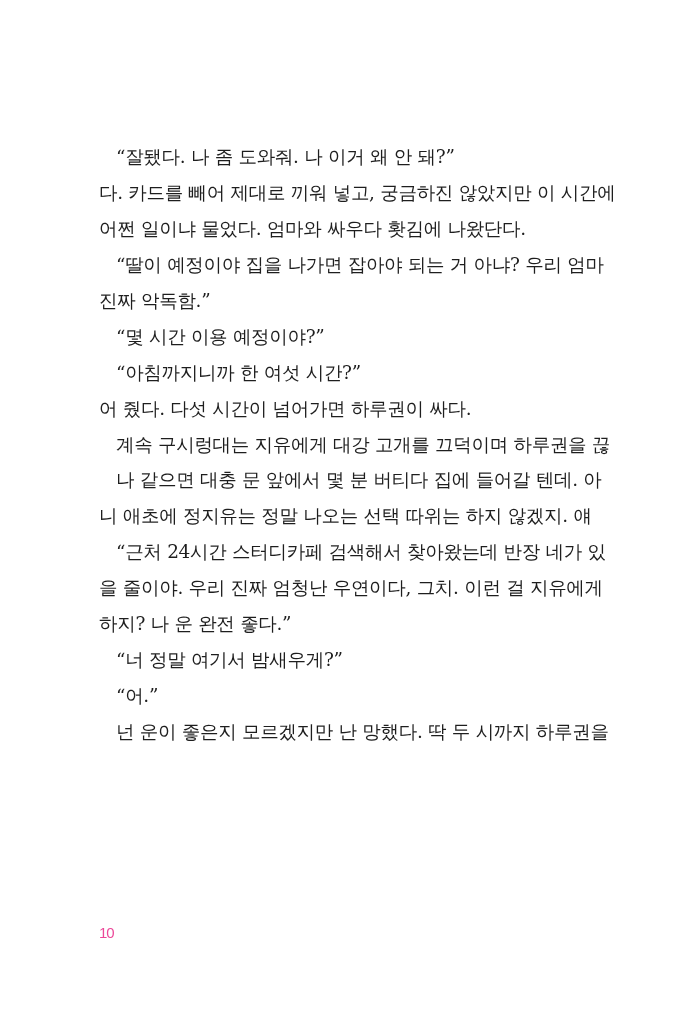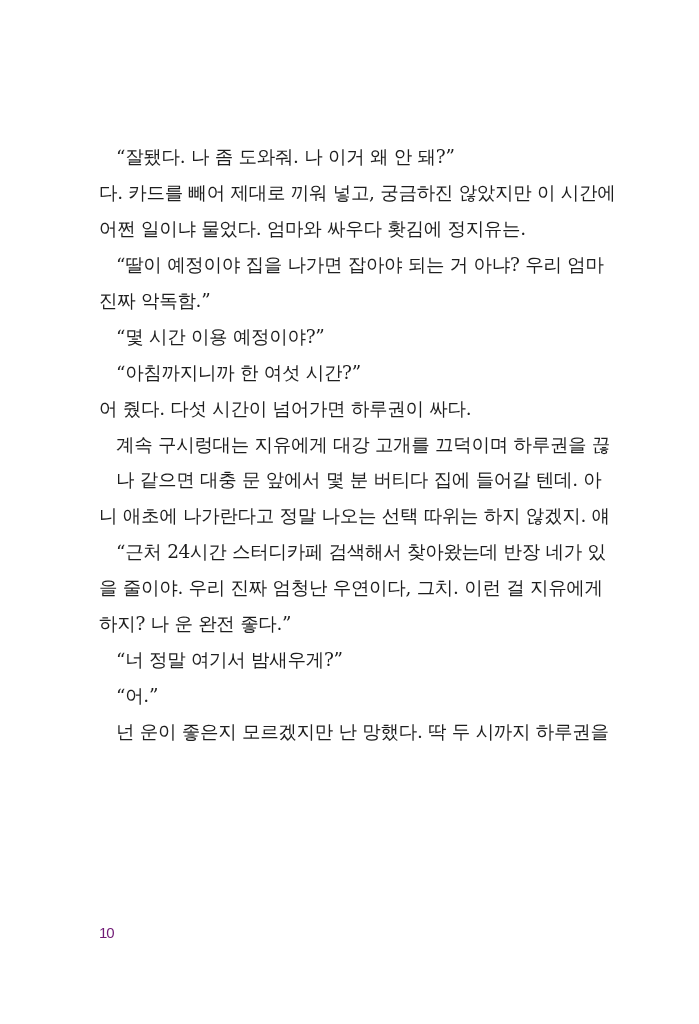--- a/index.html
+++ b/index.html
@@ -39,39 +39,39 @@
   }
   .line.indent { padding-left: 17px; }
   .line.last { text-align-last: left; }
   .page-number {
     position: absolute;
     left: 99px;
     top: 924px;
     font-family: "Liberation Sans", sans-serif;
     font-size: 15px;
     letter-spacing: -1px;
-    color: #701a75;
+    color: #ec4899;
   }
 </style>
 </head>
 <body>
 
 <div class="page">
   <div class="text-block">
     <div class="line indent last">“잘됐다. 나 좀 도와줘. 나 이거 왜 안 돼?”</div>
     <div class="line">다. 카드를 빼어 제대로 끼워 넣고, 궁금하진 않았지만 이 시간에</div>
-    <div class="line last">어쩐 일이냐 물었다. 엄마와 싸우다 홧김에 정지유는.</div>
+    <div class="line last">어쩐 일이냐 물었다. 엄마와 싸우다 홧김에 나왔단다.</div>
     <div class="line indent">“딸이 예정이야 집을 나가면 잡아야 되는 거 아냐? 우리 엄마</div>
     <div class="line last">진짜 악독함.”</div>
     <div class="line indent last">“몇 시간 이용 예정이야?”</div>
     <div class="line indent last">“아침까지니까 한 여섯 시간?”</div>
     <div class="line last">어 줬다. 다섯 시간이 넘어가면 하루권이 싸다.</div>
     <div class="line indent">계속 구시렁대는 지유에게 대강 고개를 끄덕이며 하루권을 끊</div>
     <div class="line indent">나 같으면 대충 문 앞에서 몇 분 버티다 집에 들어갈 텐데. 아</div>
-    <div class="line">니 애초에 나가란다고 정말 나오는 선택 따위는 하지 않겠지. 얘</div>
+    <div class="line">니 애초에 정지유는 정말 나오는 선택 따위는 하지 않겠지. 얘</div>
     <div class="line indent">“근처 24시간 스터디카페 검색해서 찾아왔는데 반장 네가 있</div>
     <div class="line">을 줄이야. 우리 진짜 엄청난 우연이다, 그치. 이런 걸 지유에게</div>
     <div class="line last">하지? 나 운 완전 좋다.”</div>
     <div class="line indent last">“너 정말 여기서 밤새우게?”</div>
     <div class="line indent last">“어.”</div>
     <div class="line indent">넌 운이 좋은지 모르겠지만 난 망했다. 딱 두 시까지 하루권을</div>
   </div>
 
   <div class="page-number">10</div>
 </div>

